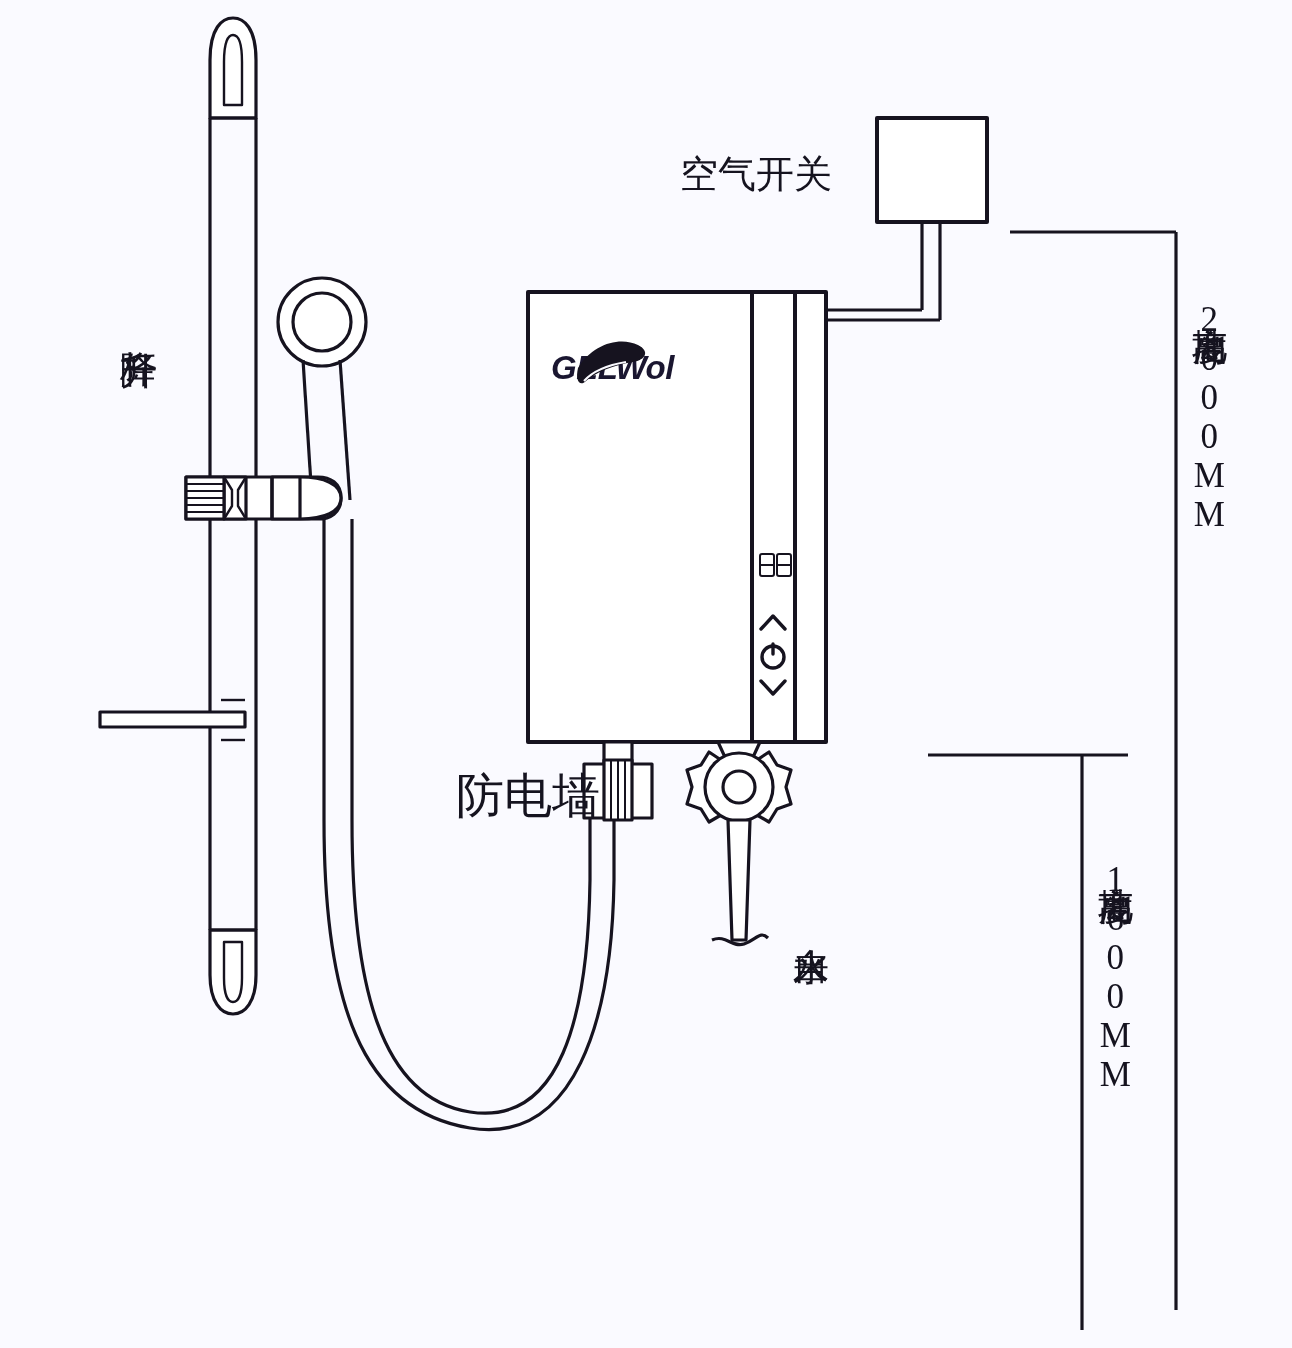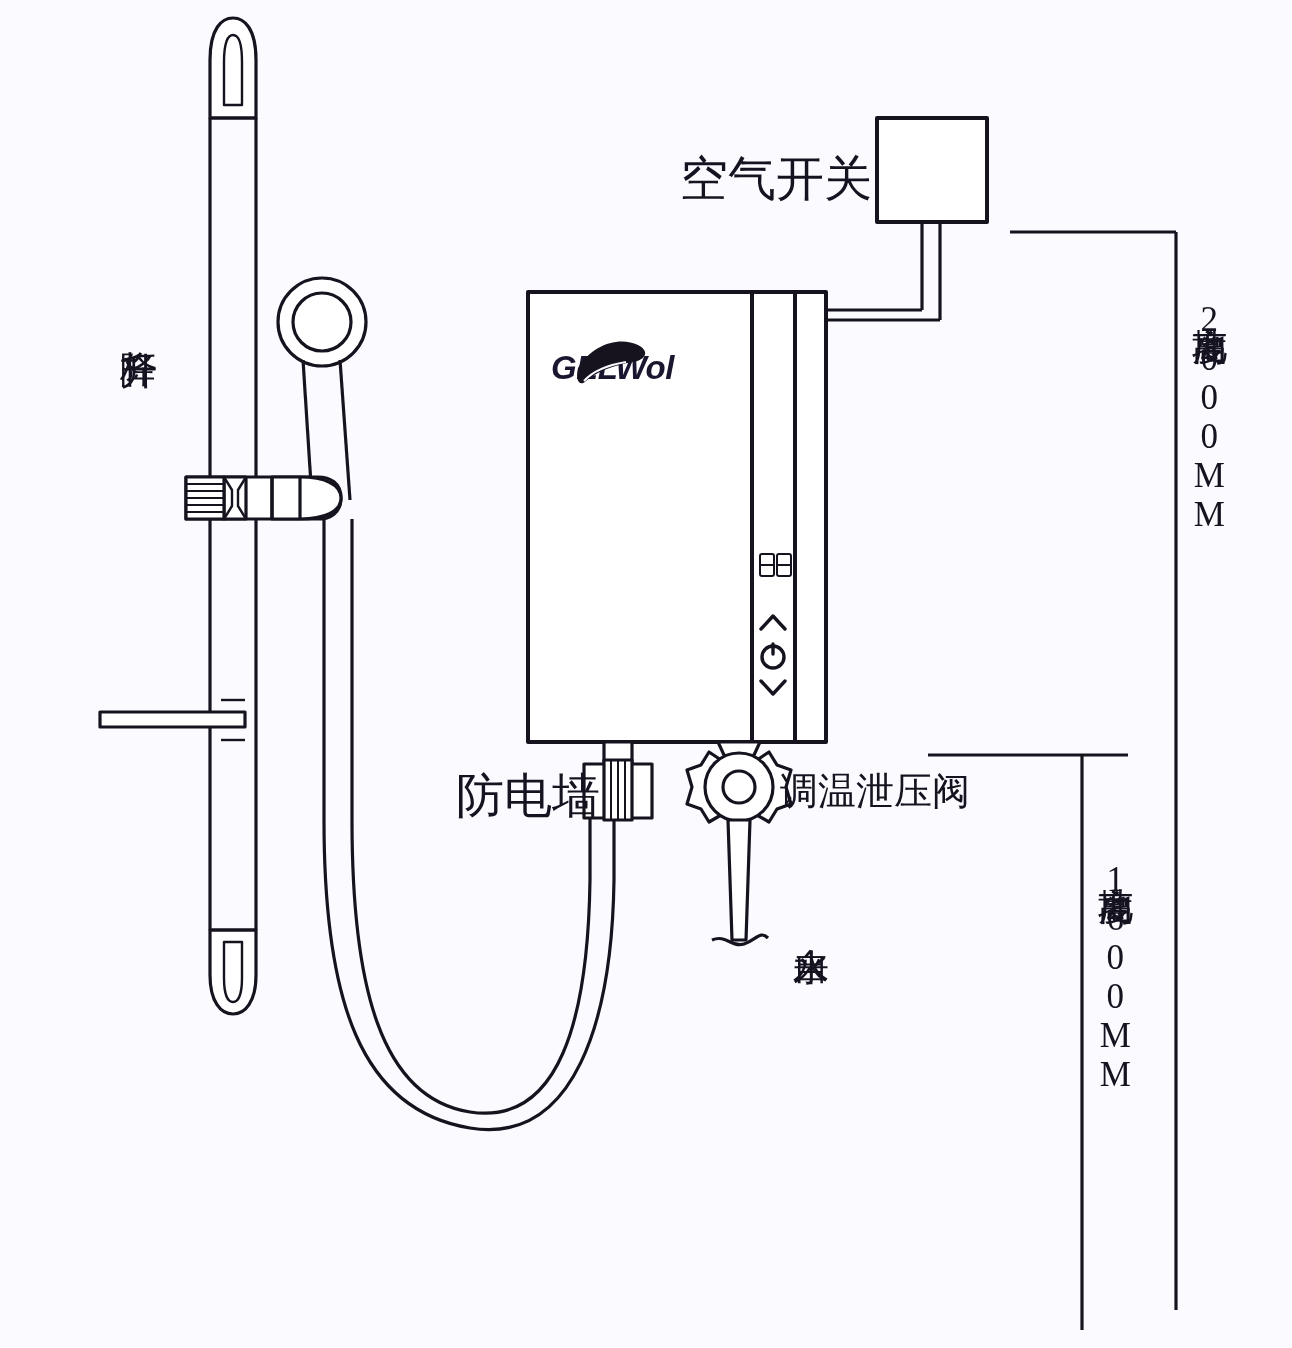--- a/index.html
+++ b/index.html
@@ -182,25 +182,24 @@
       <line class="s s2" x1="1176" y1="232" x2="1176" y2="1310"></line>
 
       <line class="s s2" x1="928" y1="755" x2="1128" y2="755"></line>
       <line class="s s2" x1="1082" y1="755" x2="1082" y2="1330"></line>
     </g>
 
   </svg>
 
   <div class="lbl vert" style="left:118px;top:322px;font-size:37px;">升降杆</div>
 
-  <div class="lbl horiz" style="left:680px;top:155px;font-size:48px;">空气开关</div>
+  <div class="lbl horiz" style="left:680px;top:155px;font-size:38px;">空气开关</div>
 
   <div class="lbl horiz" style="left:456px;top:772px;font-size:48px;">防电墙</div>
 
-  <div class="lbl horiz" style="left:780px;top:772px;font-size:38px;">调温泄压阀</div>
 
   <div class="lbl vert" style="left:791px;top:920px;font-size:36px;">自来水</div>
 
   <div class="lbl vert" style="left:1190px;top:300px;font-size:35px;">离地高度2000MM</div>
 
   <div class="lbl vert" style="left:1096px;top:860px;font-size:35px;">离地高度1600MM</div>
 
   <div class="logo" style="left:551px;top:349px;font-size:33px;">GELWol</div>
   <svg class="layer" viewBox="0 0 1292 1348" style="pointer-events:none;">
     <path d="M578,368 C592,344 620,336 638,345 C650,351 646,360 633,362 C614,365 596,372 586,381 C580,387 575,381 578,368 Z" fill="#16131f" stroke="none"></path>

